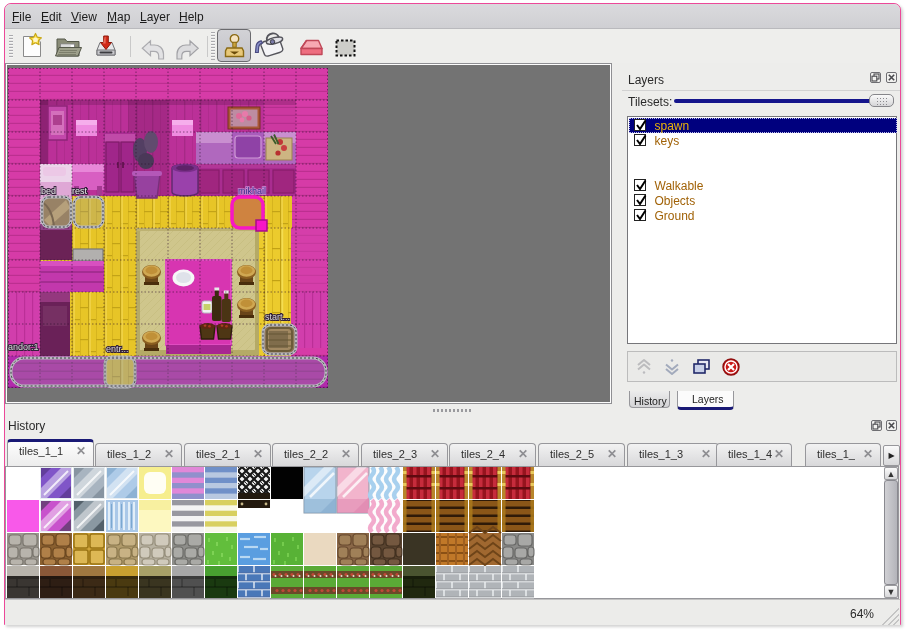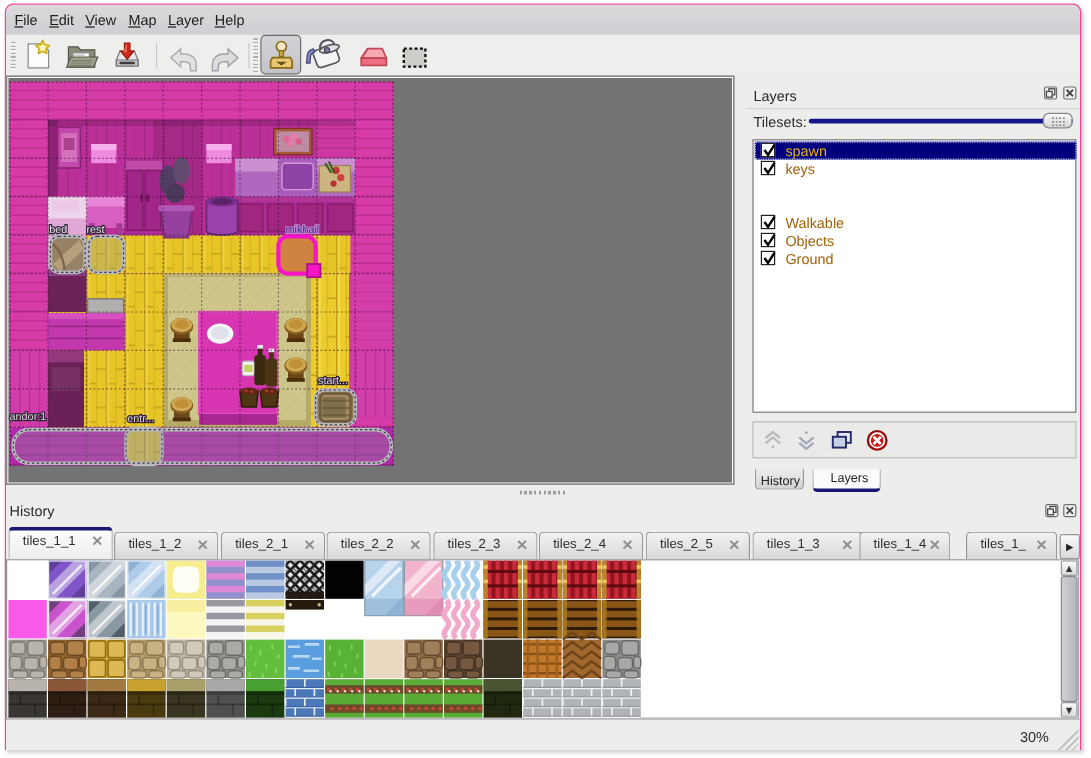--- a/index.html
+++ b/index.html
@@ -1052,15 +1052,15 @@
           </g>
         </svg>
         <div id="vscroll">
           <div class="sbtn" style="top:0">▲</div>
           <div id="sthumb"></div>
           <div class="sbtn" style="top:118px">▼</div>
         </div>
       </div>
     </div>
     <div id="statusbar" class="abs">
-      <span id="zoomlbl">30%</span>
+      <span id="zoomlbl">64%</span>
       <div id="resg"></div>
     </div>
   </div>
 </body></html>

